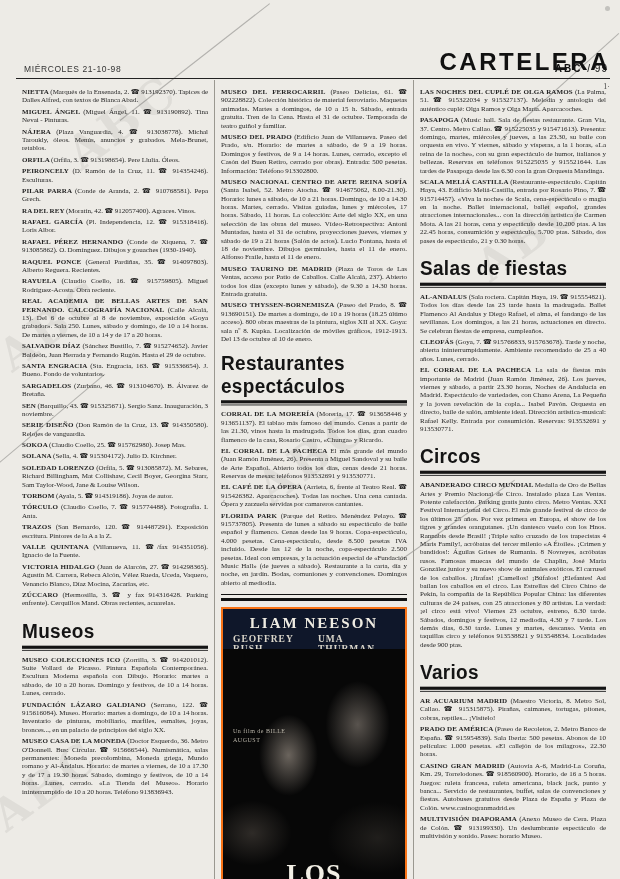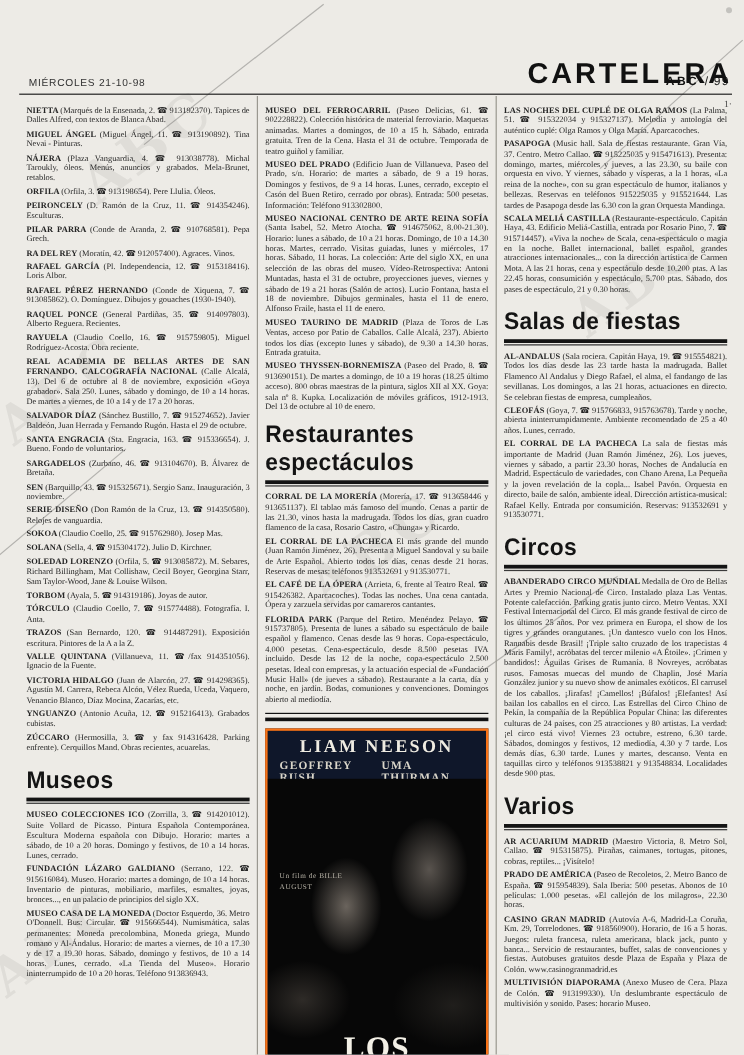--- a/index.html
+++ b/index.html
@@ -164,21 +164,20 @@
         <div class="entry"><span class="nm">SEN </span><span class="tx">(Barquillo, 43. ☎ 915325671). Sergio Sanz. Inauguración, 3 noviembre.</span></div>
         <div class="entry"><span class="nm">SERIE DISEÑO </span><span class="tx">(Don Ramón de la Cruz, 13. ☎ 914350580). Relojes de vanguardia.</span></div>
         <div class="entry"><span class="nm">SOKOA </span><span class="tx">(Claudio Coello, 25. ☎ 915762980). Josep Mas.</span></div>
         <div class="entry"><span class="nm">SOLANA </span><span class="tx">(Sella, 4. ☎ 915304172). Julio D. Kirchner.</span></div>
         <div class="entry"><span class="nm">SOLEDAD LORENZO </span><span class="tx">(Orfila, 5. ☎ 913085872). M. Sebares, Richard Billingham, Mat Collishaw, Cecil Boyer, Georgina Starr, Sam Taylor-Wood, Jane &amp; Louise Wilson.</span></div>
         <div class="entry"><span class="nm">TORBOM </span><span class="tx">(Ayala, 5. ☎ 914319186). Joyas de autor.</span></div>
         <div class="entry"><span class="nm">TÓRCULO </span><span class="tx">(Claudio Coello, 7. ☎ 915774488). Fotografía. I. Anta.</span></div>
         <div class="entry"><span class="nm">TRAZOS </span><span class="tx">(San Bernardo, 120. ☎ 914487291). Exposición escritura. Pintores de la A a la Z.</span></div>
         <div class="entry"><span class="nm">VALLE QUINTANA </span><span class="tx">(Villanueva, 11. ☎/fax 914351056). Ignacio de la Fuente.</span></div>
         <div class="entry"><span class="nm">VICTORIA HIDALGO </span><span class="tx">(Juan de Alarcón, 27. ☎ 914298365). Agustín M. Carrera, Rebeca Alcón, Vélez Rueda, Uceda, Vaquero, Venancio Blanco, Díaz Mocina, Zacarías, etc.</span></div>
-        <div class="entry"><span class="nm">YNGUANZO </span><span class="tx">(Antonio Acuña, 12. ☎ 915216413). Grabados cubistas.</span></div>
         <div class="entry"><span class="nm">ZÚCCARO </span><span class="tx">(Hermosilla, 3. ☎ y fax 914316428. Parking enfrente). Cerquillos Mand. Obras recientes, acuarelas.</span></div>
         <div class="section"><span>Museos</span></div>
         <div class="entry"><span class="nm">MUSEO COLECCIONES ICO </span><span class="tx">(Zorrilla, 3. ☎ 914201012). Suite Vollard de Picasso. Pintura Española Contemporánea. Escultura Moderna española con Dibujo. Horario: martes a sábado, de 10 a 20 horas. Domingo y festivos, de 10 a 14 horas. Lunes, cerrado.</span></div>
         <div class="entry"><span class="nm">FUNDACIÓN LÁZARO GALDIANO </span><span class="tx">(Serrano, 122. ☎ 915616084). Museo. Horario: martes a domingo, de 10 a 14 horas. Inventario de pinturas, mobiliario, marfiles, esmaltes, joyas, bronces..., en un palacio de principios del siglo XX.</span></div>
         <div class="entry"><span class="nm">MUSEO CASA DE LA MONEDA </span><span class="tx">(Doctor Esquerdo, 36. Metro O'Donnell. Bus: Circular. ☎ 915666544). Numismática, salas permanentes: Moneda precolombina, Moneda griega, Mundo romano y Al-Ándalus. Horario: de martes a viernes, de 10 a 17.30 y de 17 a 19.30 horas. Sábado, domingo y festivos, de 10 a 14 horas. Lunes, cerrado. «La Tienda del Museo». Horario ininterrumpido de 10 a 20 horas. Teléfono 913836943.</span></div>
       </div>
 
     <div class="col" id="col-middle">
       <div id="mid-blocks">
           <div class="entry"><span class="nm">MUSEO DEL FERROCARRIL </span><span class="tx">(Paseo Delicias, 61. ☎ 902228822). Colección histórica de material ferroviario. Maquetas animadas. Martes a domingos, de 10 a 15 h. Sábado, entrada gratuita. Tren de la Cena. Hasta el 31 de octubre. Temporada de teatro guiñol y familiar.</span></div>

